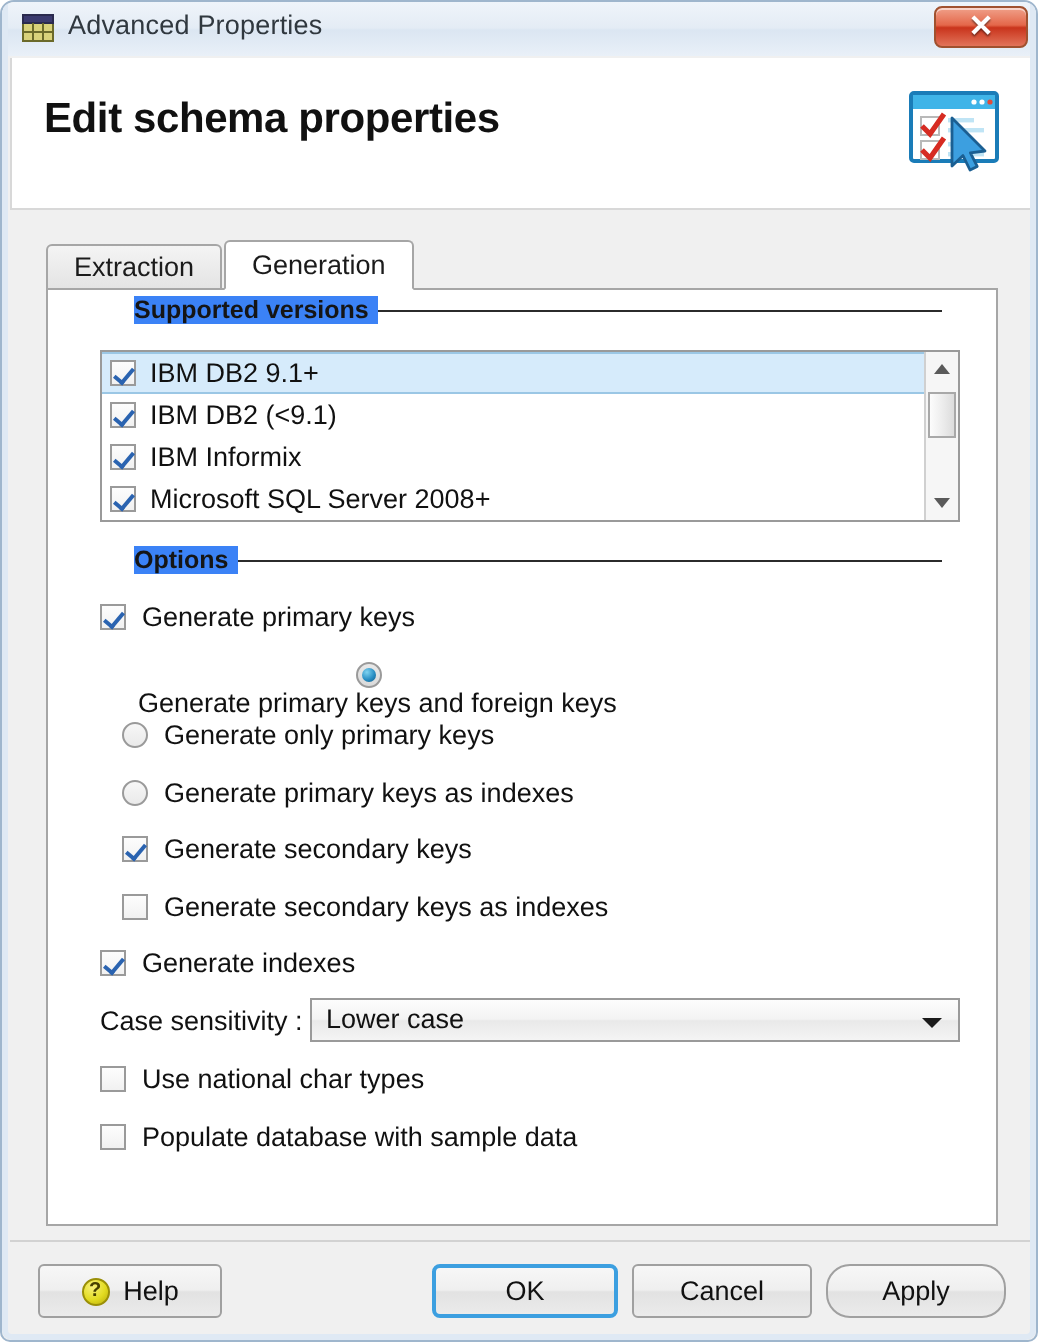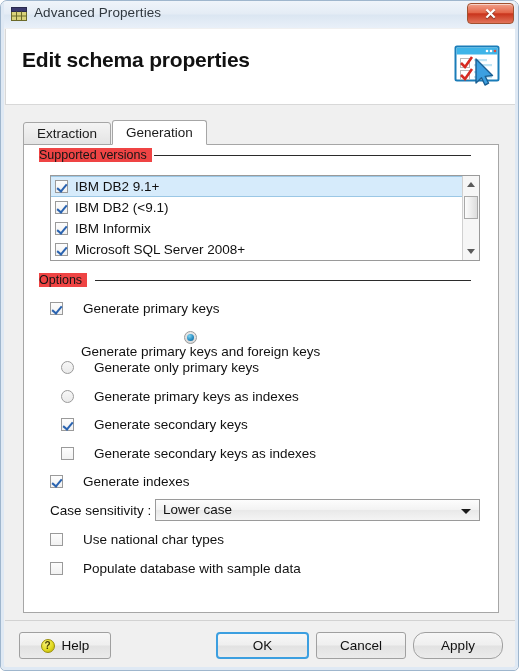--- a/index.html
+++ b/index.html
@@ -152,25 +152,26 @@
     width: 476px; height: 469px;
     background: #ffffff;
     border: 1px solid #a6a6a6;
     box-sizing: border-box;
   }
 
   
   .group-label {
     position: absolute;
     font-size: 12.5px;
-    font-weight: normal;
+    font-weight: bold;
     color: #151515;
-    background: #ef4444;
+    background: #3b82f6;
     padding-right: 5px;
     z-index: 2;
+    margin-left: 28px;
   }
   .group-rule {
     position: absolute;
     height: 1px;
     background: #2b2b2b;
   }
 
   
   #listbox {
     position: absolute;
@@ -278,21 +279,21 @@
   }
 
   .opt-row {
     position: absolute;
     display: flex;
     align-items: center;
     font-size: 13.5px;
     color: #111111;
     white-space: nowrap;
   }
-  .opt-row .lbl { margin-left: 20px; }
+  .opt-row .lbl { margin-left: 8px; }
 
   
   #combo-label {
     position: absolute;
     font-size: 13.5px;
     color: #111111;
     white-space: nowrap;
   }
   #combo {
     position: absolute;

